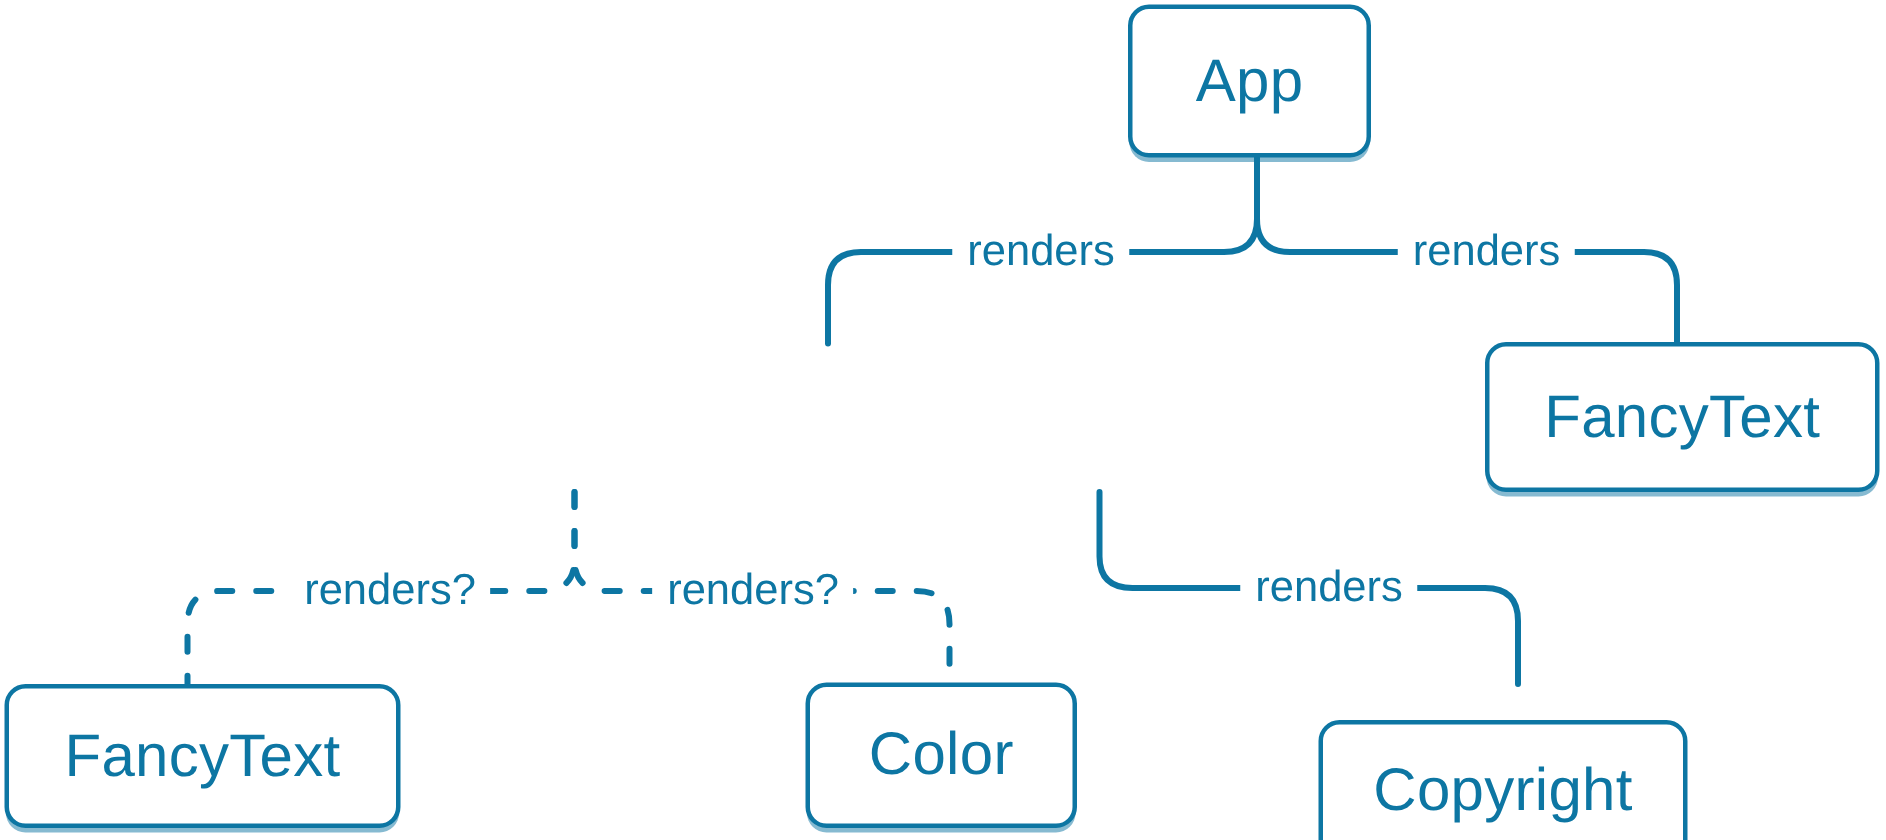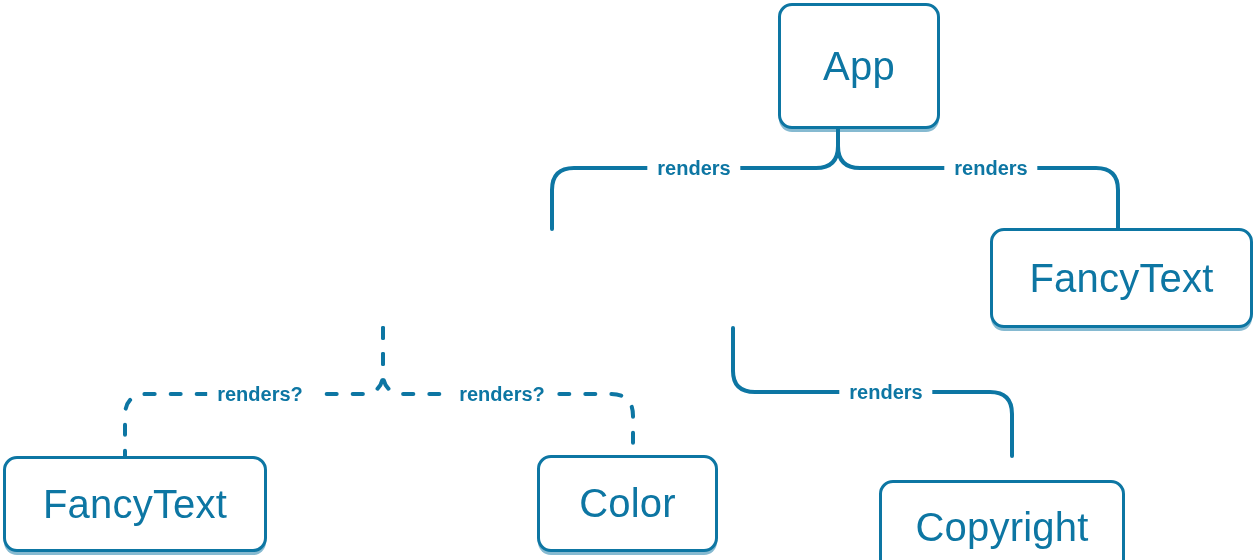--- a/index.html
+++ b/index.html
@@ -35,21 +35,21 @@
     color:var(--accent);
     font-size:40px;font-weight:500;
     white-space:nowrap;
     letter-spacing:0.2px;
   }
   .edge-label{
     position:absolute;
     transform:translate(-50%,-50%);
     background:var(--bg);
     color:var(--accent);
-    font-size:20px;font-weight:700;
+    font-size:29px;font-weight:400;
     line-height:1;
     padding:2px 10px;
     white-space:nowrap;
   }
 </style>
 </head>
 <body>
 
 <div class="canvas">
 
@@ -60,21 +60,21 @@
     <path class="edge dashed" d="M 383 328 L 383 373 Q 383 394 361 394 L 147 394 Q 125 394 125 416 L 125 456"></path>
     <path class="edge dashed" d="M 383 328 L 383 373 Q 383 394 405 394 L 611 394 Q 633 394 633 416 L 633 455"></path>
   </svg>
 
   <div class="edge-label" style="left:694px;top:168px">renders</div>
   <div class="edge-label" style="left:991px;top:168px">renders</div>
   <div class="edge-label" style="left:260px;top:394px">renders?</div>
   <div class="edge-label" style="left:502px;top:394px">renders?</div>
   <div class="edge-label" style="left:886px;top:392px">renders</div>
 
-  <div class="node" style="left:778px;top:3px;width:162px;height:126px">
+  <div class="node" style="left:752px;top:3px;width:162px;height:102px">
     <span>App</span>
   </div>
 
 
   <div class="node" style="left:990px;top:228px;width:263px;height:100px">
     <span>FancyText</span>
   </div>
 
   <div class="node" style="left:3px;top:456px;width:264px;height:96px">
     <span>FancyText</span>

